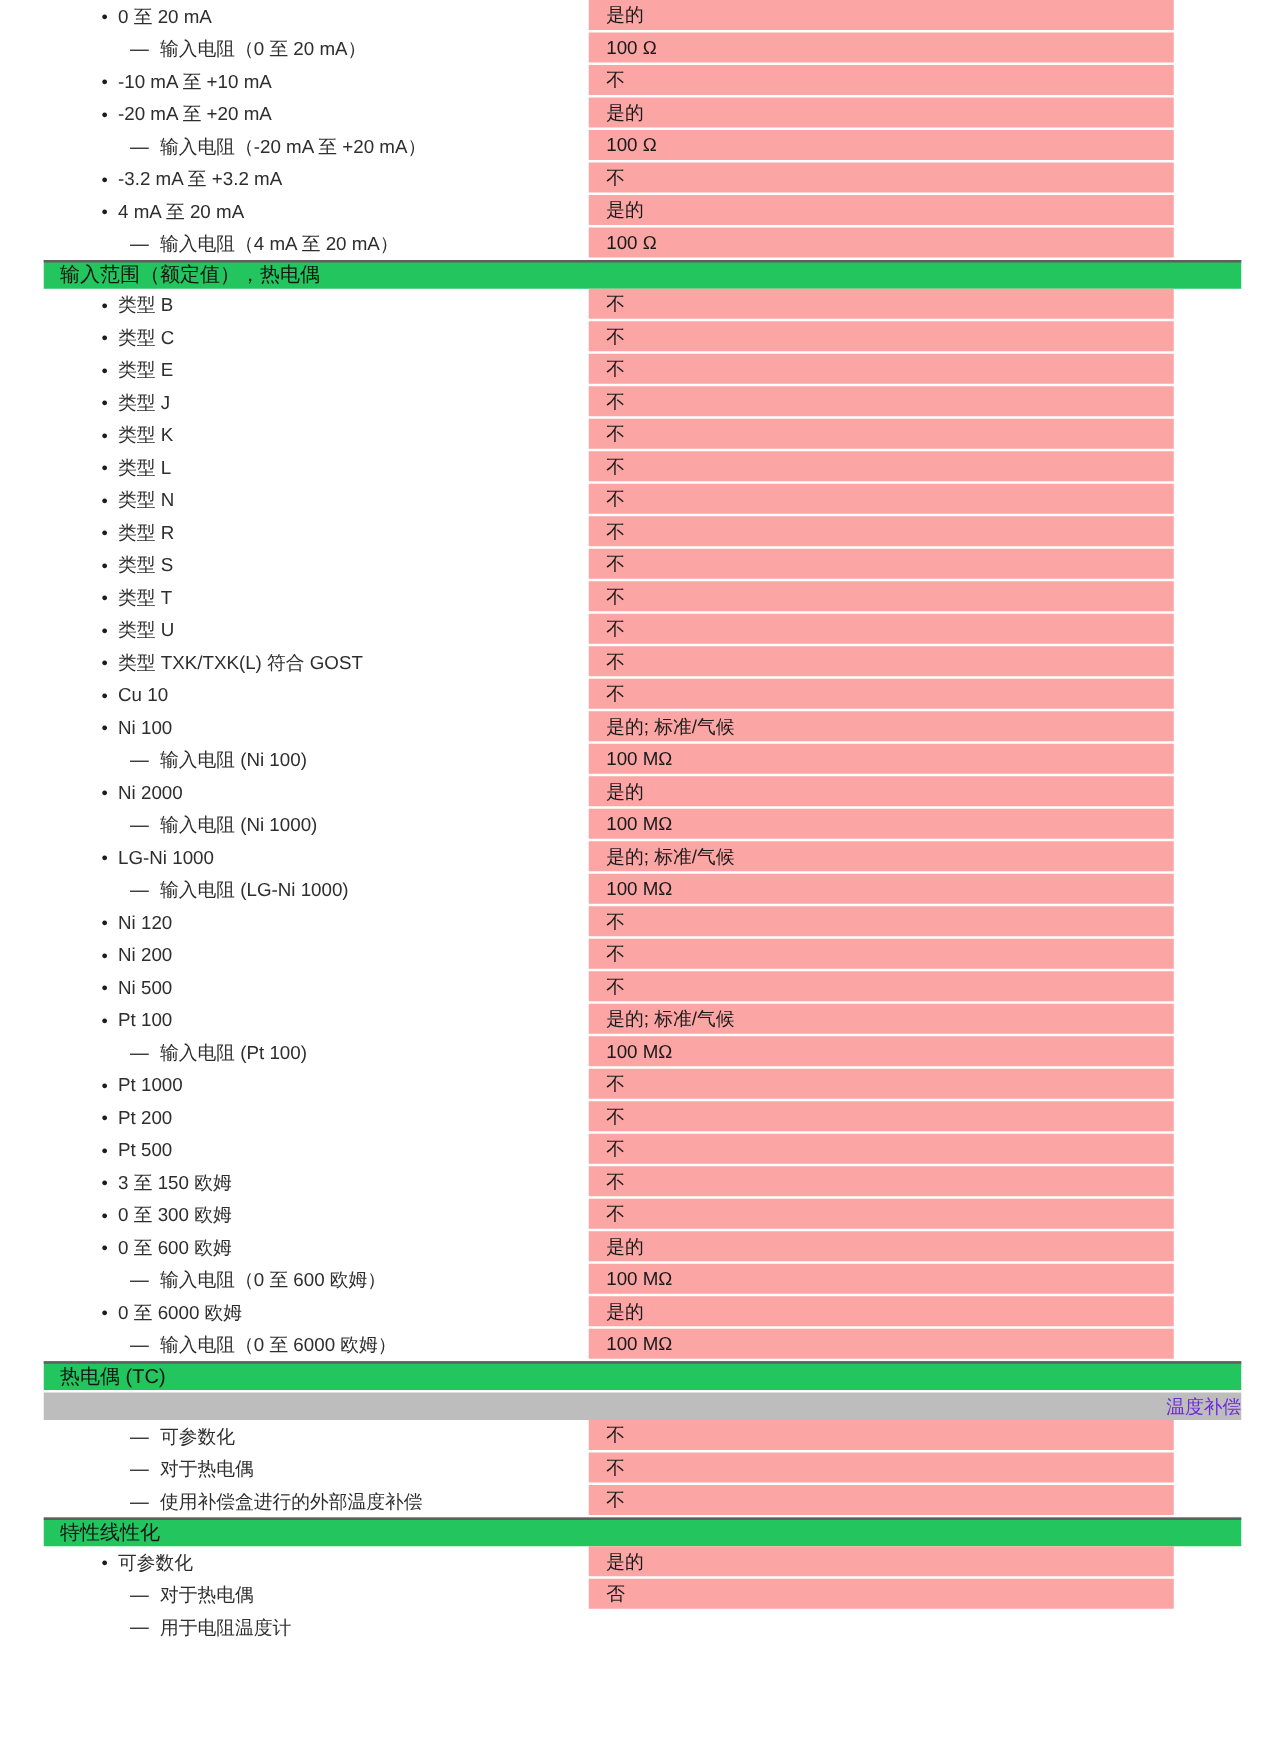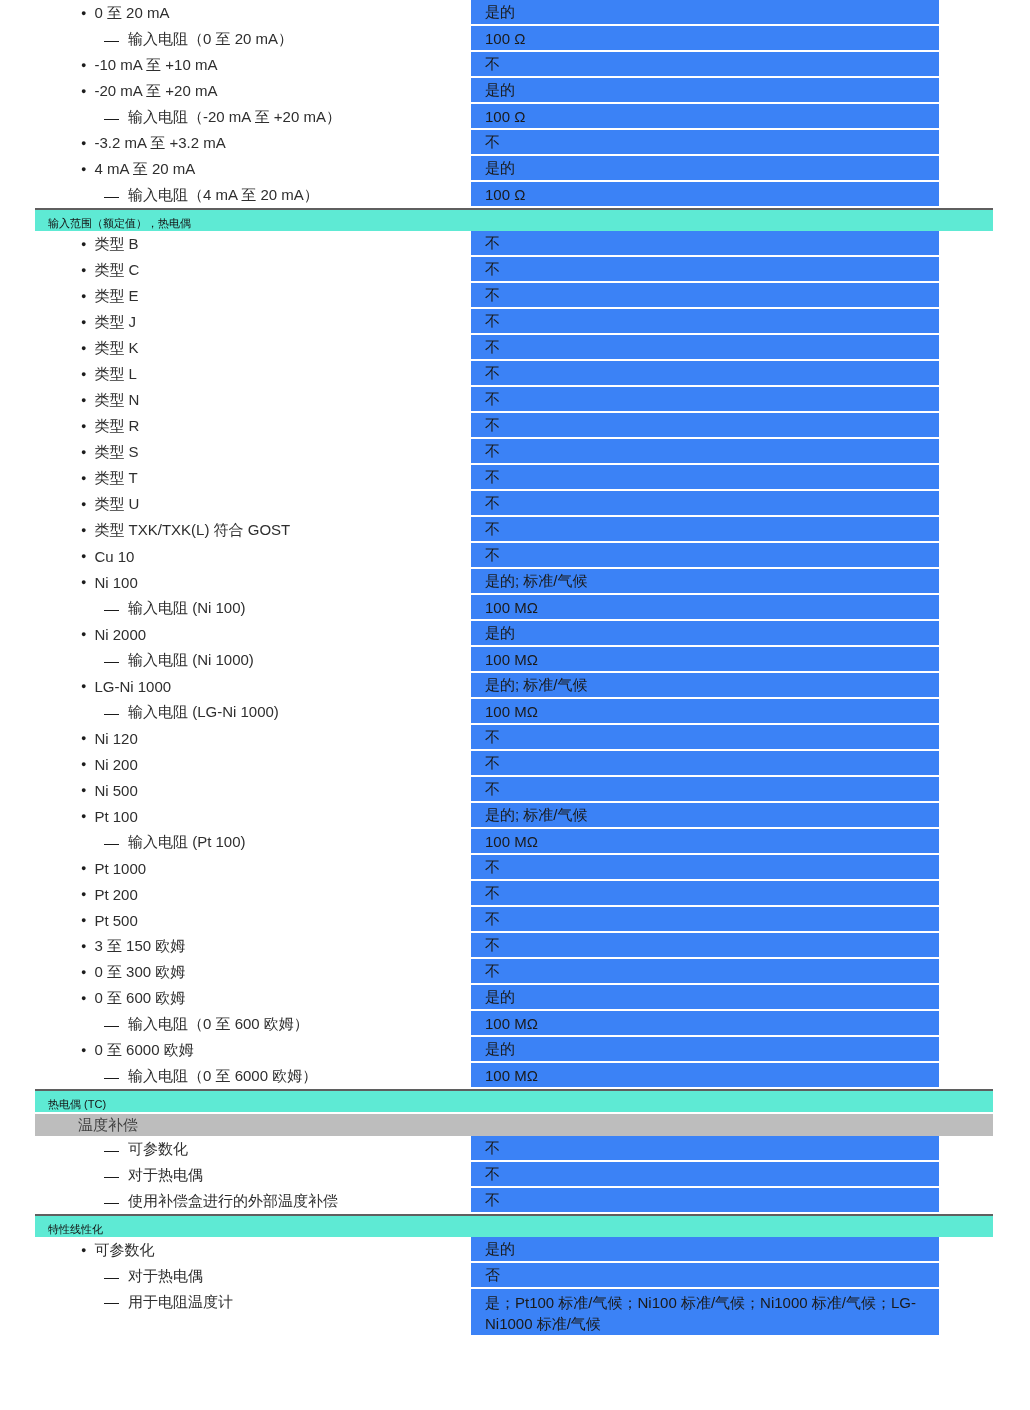--- a/index.html
+++ b/index.html
@@ -37,56 +37,57 @@
   .label-cell.bullet { padding-left: 46px; }
   .label-cell.dash   { padding-left: 69px; }
   .marker { flex: 0 0 auto; color: #1c1c1c; }
   .marker.bullet-glyph { font-size: 9px; margin-right: 8px; line-height: 1; }
   .marker.dash-glyph   { font-size: 15px; margin-right: 9px; }
   .value-cell {
     width: 468px;
     margin-left: 3px;
     height: 24px;
     box-sizing: border-box;
-    background: #3b82f6;
+    background: #fca5a5;
     font-size: 15px;
     color: #1a1a1a;
     display: flex;
     align-items: center;
     padding-left: 14px;
   }
   .spec-row.tall .value-cell {
     height: 46px;
     display: block;
     padding-top: 3px;
     padding-right: 10px;
     line-height: 21px;
   }
   
   .section-header {
     height: 23px;
     box-sizing: border-box;
     border-top: 2px solid #5f5f5f;
-    background: #5eead4;
+    background: #22c55e;
     display: flex;
-    align-items: flex-end;
+    align-items: flex-start;
     padding-left: 13px;
-    font-size: 11px;
+    font-size: 16px;
     color: #141414;
   }
   .subsection-header {
     height: 24px;
     box-sizing: border-box;
     border-top: 2px solid #ffffff;
     background: #bdbdbd;
     display: flex;
     align-items: center;
     padding-left: 43px;
     font-size: 15px;
-    color: #404040;
+    color: #6d28d9;
+    justify-content: flex-end;
   }
 </style>
 </head>
 <body>
 
 <div id="spec-table">
     <div class="spec-row">
       <div class="label-cell bullet">
         <span class="marker bullet-glyph">●</span>
         <span>0 至 20 mA</span>
@@ -510,15 +511,14 @@
       </div>
       <div class="value-cell">
         <span>否</span>
       </div>
     </div>
     <div class="spec-row tall">
       <div class="label-cell dash">
         <span class="marker dash-glyph">—</span>
         <span>用于电阻温度计</span>
       </div>
-      <div class="value-cell"><span>是；Pt100 标准/气候；Ni100 标准/气候；Ni1000 标准/气候；LG-Ni1000 标准/气候</span></div>
     </div>
   </div>
 
 </body></html>

